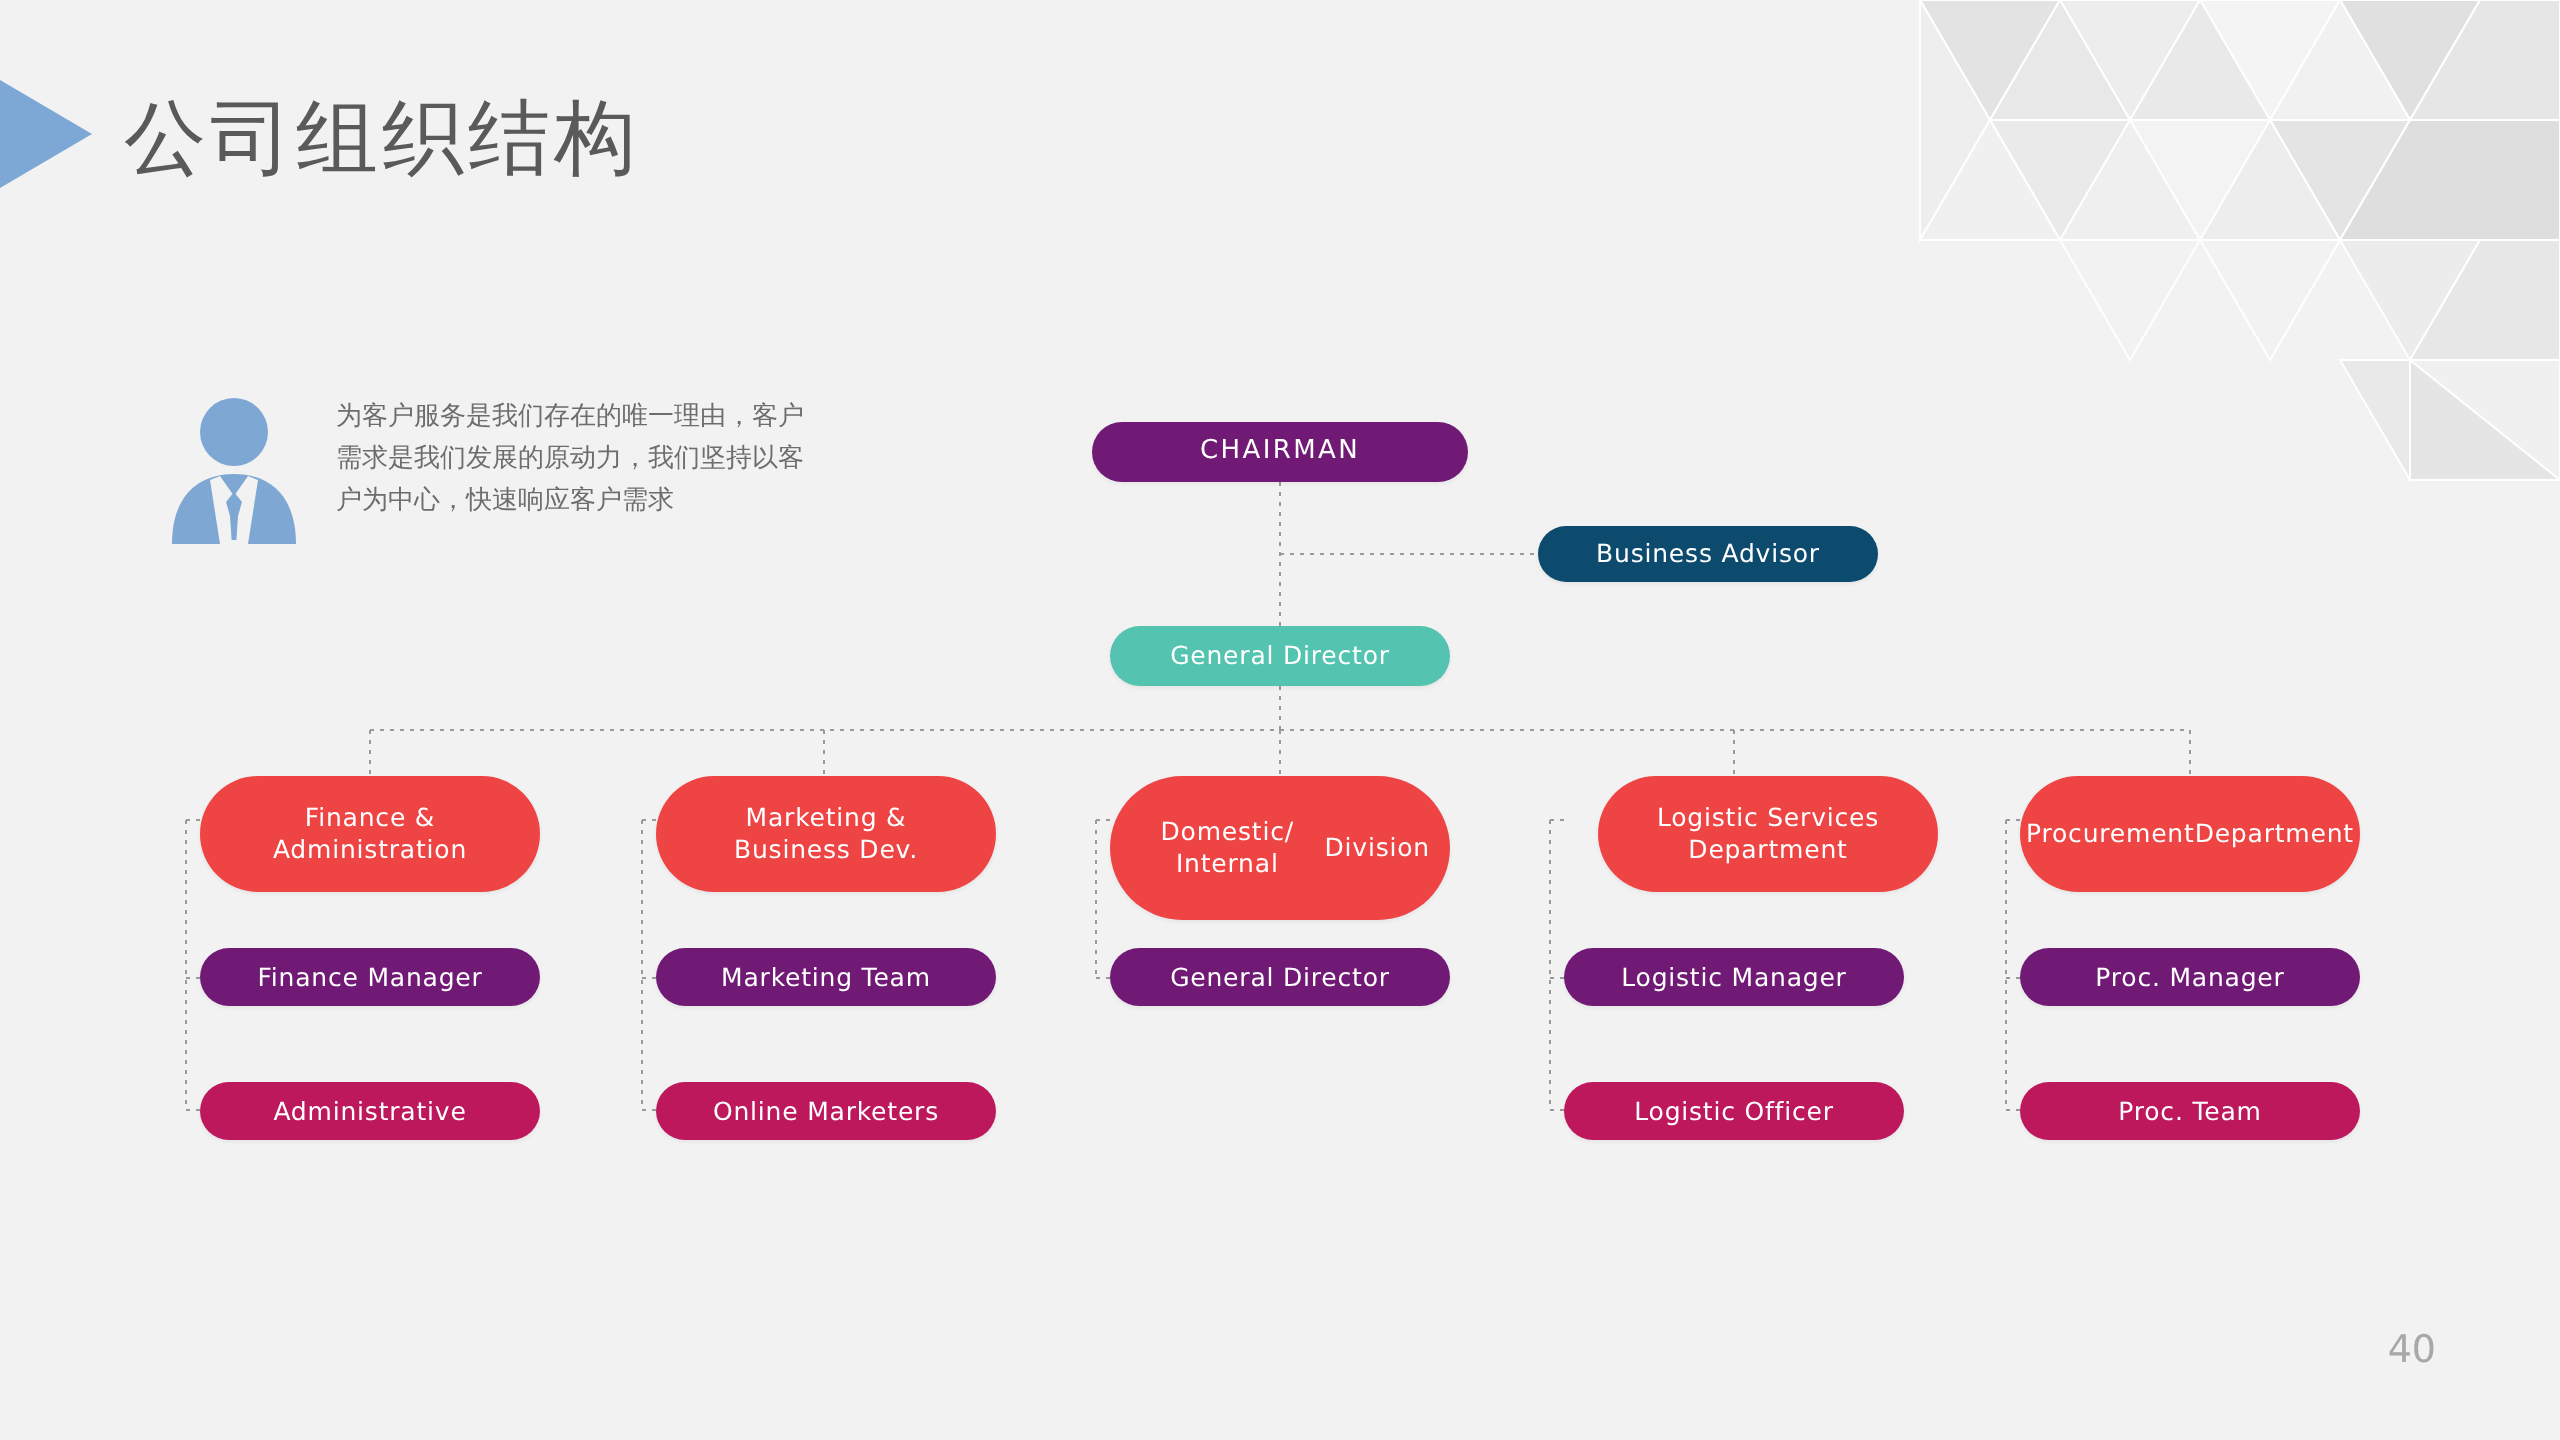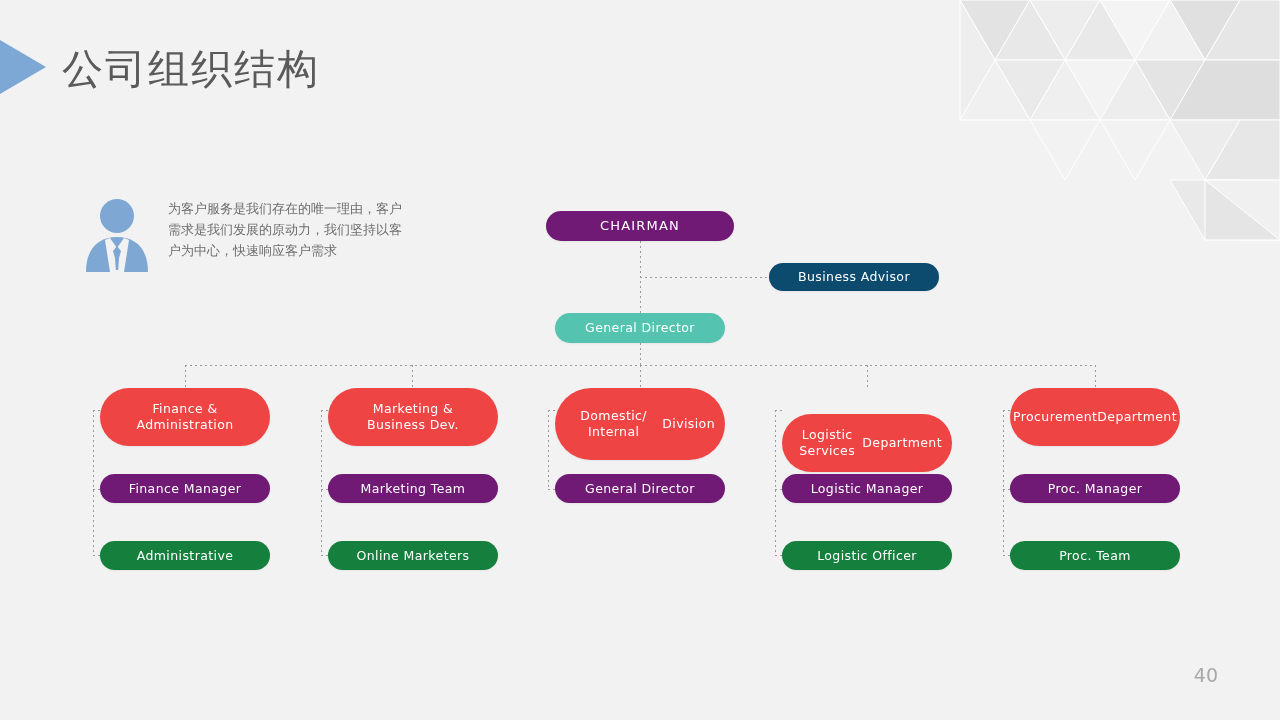--- a/index.html
+++ b/index.html
@@ -81,21 +81,21 @@
     letter-spacing: .4px;
     font-family: "DejaVu Sans", "Liberation Sans", sans-serif;
     padding: 0 10px;
     box-shadow: 0 1px 2px rgba(0,0,0,.06);
   }
   .node.chairman   { background: #701a75; }
   .node.advisor    { background: #0c4a6e; }
   .node.director   { background: #54c3b0; }
   .node.dept       { background: #ef4444; }
   .node.mid        { background: #701a75; }
-  .node.leaf       { background: #15803d; }
+  .node.leaf       { background: #be185d; }
 
   .node.chairman { font-size: 13px; letter-spacing: 1.2px; }
 
   
   #page-number {
     position: absolute;
     right: 62px; bottom: 34px;
     font-size: 19px;
     color: #a8a8a8;
     font-family: "DejaVu Sans", "Liberation Sans", sans-serif;
@@ -206,21 +206,21 @@
 </div>
 <div class="node mid" style="left:328px; top:474px; width:170px; height:29px;">Marketing Team</div>
 <div class="node leaf" style="left:328px; top:541px; width:170px; height:29px;">Online Marketers</div>
 
 <div class="node dept" style="left:555px; top:388px; width:170px; height:72px; flex-direction:row;">
   <span>Domestic/  Internal</span>
   <span>Division</span>
 </div>
 <div class="node mid" style="left:555px; top:474px; width:170px; height:29px;">General Director</div>
 
-<div class="node dept" style="left:782px; top:388px; width:170px; height:58px; flex-direction:row;margin-top:26px;">
+<div class="node dept" style="left:799px; top:388px; width:170px; height:58px; flex-direction:column;">
   <span>Logistic Services</span>
   <span>Department</span>
 </div>
 <div class="node mid" style="left:782px; top:474px; width:170px; height:29px;">Logistic Manager</div>
 <div class="node leaf" style="left:782px; top:541px; width:170px; height:29px;">Logistic Officer</div>
 
 <div class="node dept" style="left:1010px; top:388px; width:170px; height:58px; ">
   <span>Procurement</span>
   <span>Department</span>
 </div>

